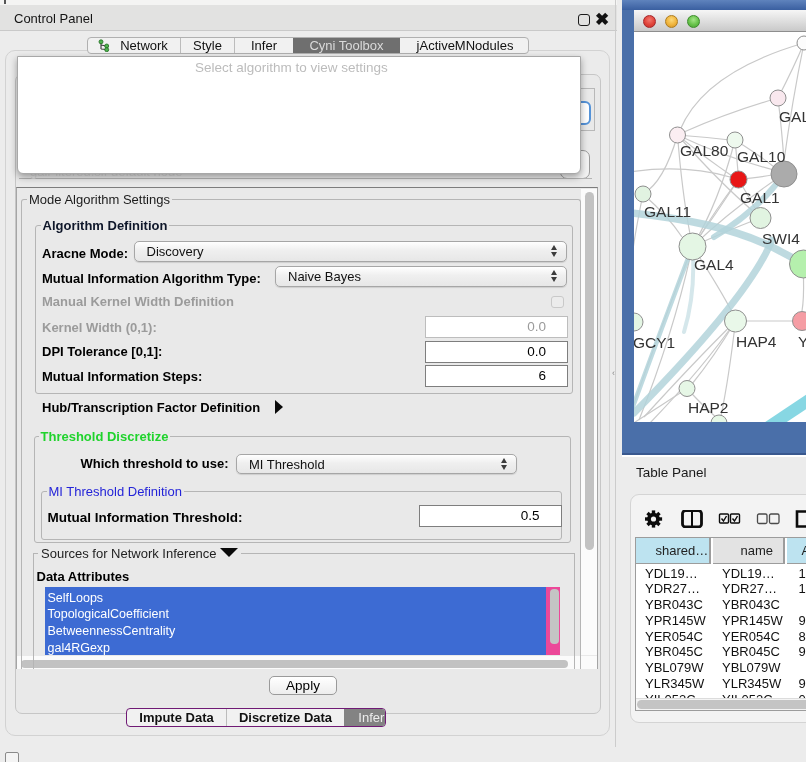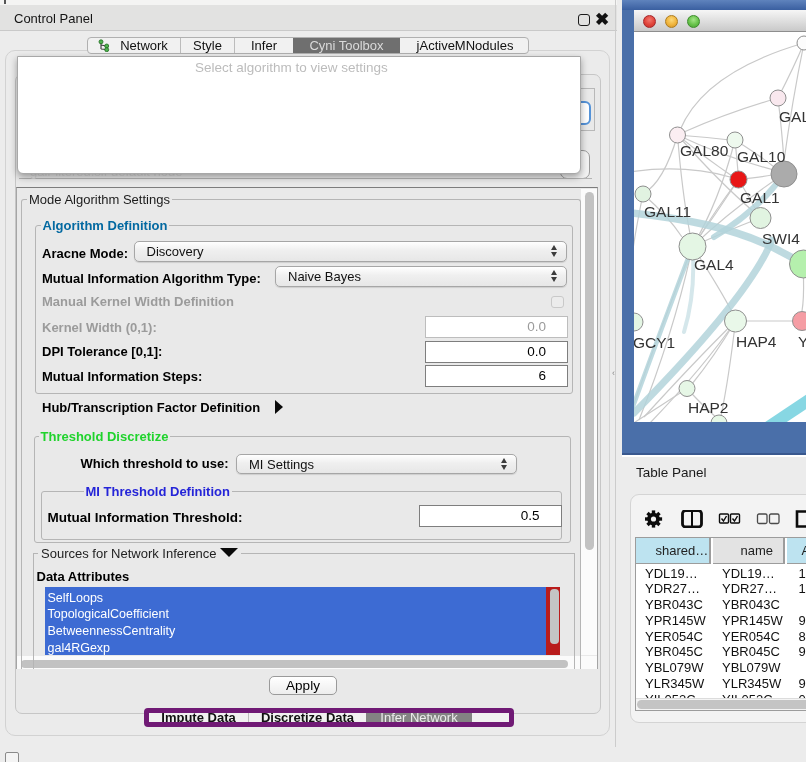--- a/index.html
+++ b/index.html
@@ -70,21 +70,21 @@
 <div class="a" style="left:584.5px;top:192px;width:9px;height:358px;background:#c2c2c2;border-radius:4.5px;"></div>
 
 <div class="a" style="left:17px;top:656px;width:580px;height:13px;background:#fbfbfb;"></div>
 <div class="a" style="left:21px;top:660px;width:547px;height:8px;background:#c2c2c2;border-radius:4px;"></div>
 
 <div class="a grp" style="left:21px;top:199px;width:560px;height:470px;border-bottom:none;border-radius:3px 3px 0 0;">
   <span class="gt" style="left:5px;color:#1c1c1c;">Mode Algorithm Settings</span>
 </div>
 
 <div class="a grp" style="left:34.5px;top:225px;width:538px;height:169px;">
-  <span class="gt" style="left:5px;color:#0369a1;font-weight:bold;">Algorithm Definition</span>
+  <span class="gt" style="left:5px;color:#0f172a;font-weight:bold;">Algorithm Definition</span>
 </div>
 <div class="a lbl" style="left:42px;top:246px;">Aracne Mode:</div>
 <div class="a combo" style="left:133.5px;top:241px;width:433px;height:20.5px;">
     <span class="ct">Discovery</span>
     <span class="arr"></span>
   </div>
 <div class="a lbl" style="left:42px;top:270.5px;">Mutual Information Algorithm Type:</div>
 <div class="a combo" style="left:275px;top:266px;width:291.5px;height:20.5px;">
     <span class="ct">Naive Bayes</span>
     <span class="arr"></span>
@@ -99,44 +99,44 @@
 <div class="a fld" style="left:425px;top:365px;width:143px;height:22px;border:1px solid #7e7e7e;color:#000;">6</div>
 
 <div class="a lbl" style="left:42px;top:400px;">Hub/Transcription Factor Definition</div>
 <div class="a" style="left:275px;top:399.5px;width:0;height:0;border-top:7px solid transparent;border-bottom:7px solid transparent;border-left:8px solid #0a0a0a;"></div>
 
 <div class="a grp" style="left:33.5px;top:436px;width:537px;height:107px;">
   <span class="gt" style="left:4px;color:#1fd32c;font-weight:bold;">Threshold Discretize</span>
 </div>
 <div class="a lbl" style="left:80.5px;top:456px;">Which threshold to use:</div>
 <div class="a combo" style="left:236px;top:453.5px;width:281px;height:20.5px;">
-    <span class="ct">MI Settings</span>
+    <span class="ct">MI Threshold</span>
     <span class="arr"></span>
   </div>
 
 <div class="a grp" style="left:40.5px;top:491px;width:521px;height:49px;">
-  <span class="gt" style="left:5px;color:#2424d8;font-weight:bold;margin-left:37px;">MI Threshold Definition</span>
+  <span class="gt" style="left:5px;color:#2424d8;font-weight:normal;">MI Threshold Definition</span>
 </div>
 <div class="a lbl" style="left:47.5px;top:509.5px;font-size:13.5px;">Mutual Information Threshold:</div>
 <div class="a fld" style="left:418.5px;top:504.5px;width:143px;height:22.5px;border:1px solid #7e7e7e;color:#000;">0.5</div>
 
 <div class="a" style="left:32.5px;top:553px;width:542px;height:116px;border-left:1px solid #b5b5b5;border-right:1px solid #b5b5b5;"></div>
 <div class="a" style="left:32.5px;top:553px;width:542px;height:1px;background:#b5b5b5;"></div>
 <div class="a" style="left:38px;top:545.5px;font-size:13px;color:#222;background:#e9e9e9;padding:0 3px;white-space:nowrap;">Sources for Network Inference <span style="display:inline-block;width:0;height:0;border-left:9px solid transparent;border-right:9px solid transparent;border-top:9px solid #0a0a0a;vertical-align:1px;"></span></div>
 <div class="a lbl" style="left:36.5px;top:568.5px;">Data Attributes</div>
 
-<div class="a" style="left:45px;top:587px;width:515px;height:68px;background:#b91c1c;overflow:hidden;">
+<div class="a" style="left:45px;top:587px;width:515px;height:68px;background:#ec4899;overflow:hidden;">
   <div style="position:absolute;left:0;top:0;width:501px;height:68px;background:#3d6bd3;"></div>
   <div style="position:absolute;left:2.5px;top:2.5px;font-size:12.5px;color:#fff;line-height:16.7px;">SelfLoops<br>TopologicalCoefficient<br>BetweennessCentrality<br>gal4RGexp</div>
   <div style="position:absolute;left:505px;top:2px;width:8.5px;height:55px;background:#c4c4c4;border-radius:4px;"></div>
 </div>
 
 <div class="a" style="left:269px;top:675.5px;width:68px;height:19px;background:linear-gradient(#ffffff,#ededed);border:1px solid #9a9a9a;border-radius:5px;display:flex;align-items:center;justify-content:center;font-size:13.5px;color:#000;">Apply</div>
 
-<div class="a" style="left:144px;top:707.5px;width:370px;height:19px;background:#f1f1f1;border:5px solid #701a75;border-radius:4px;overflow:hidden;">
+<div class="a" style="left:126px;top:707.5px;width:260px;height:19px;background:#f1f1f1;border:1px solid #701a75;border-radius:4px;overflow:hidden;">
   <div class="seg" style="left:0;width:99px;font-weight:bold;">Impute Data</div>
   <div class="seg" style="left:99px;width:118px;border-left:1px solid #bcbcbc;font-weight:bold;">Discretize Data</div>
   <div class="seg" style="left:217px;width:106px;background:#838383;color:#ededed;">Infer Network</div>
 </div>
 
 <div class="a" style="left:5px;top:752px;width:14px;height:14px;border:1.5px solid #8a8a8a;border-radius:2px;background:#f4f4f4;"></div>
 
 <div class="a" style="left:612px;top:369px;width:5px;height:9px;color:#8a8a8a;font-size:9px;line-height:9px;">‹</div>
 
 <div class="a" style="left:17px;top:56px;width:564px;height:117.5px;background:#ffffff;border:1px solid #a8a8a8;border-radius:0 0 6px 6px;box-shadow:0 3px 7px rgba(0,0,0,0.35);z-index:50;">

